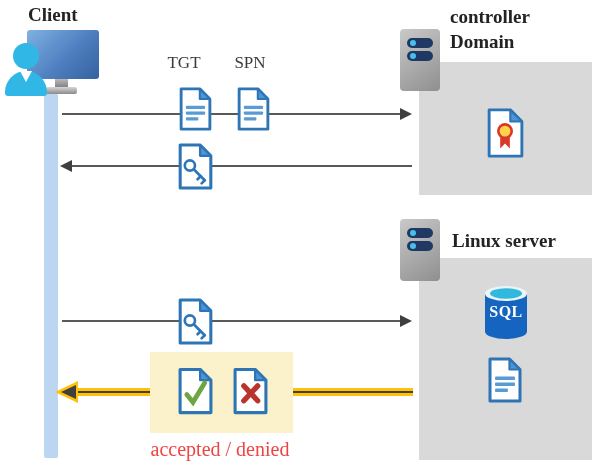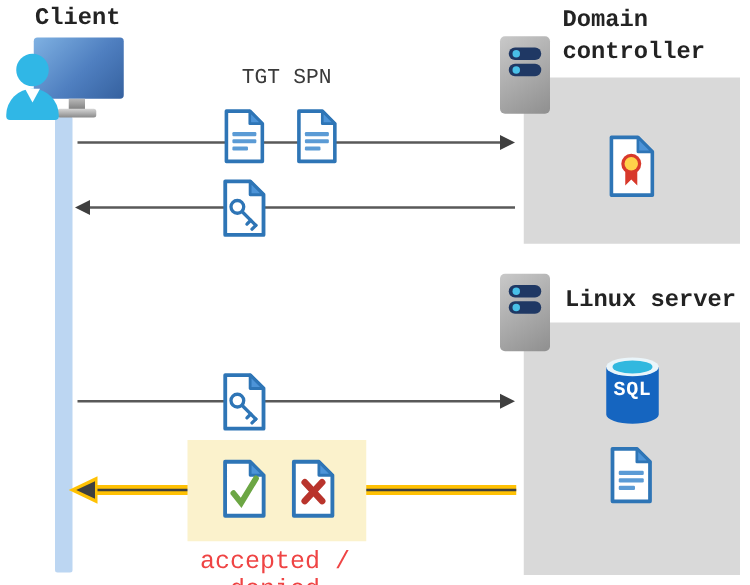--- a/index.html
+++ b/index.html
@@ -1,18 +1,18 @@
 <!DOCTYPE html>
 <html style="--doc-blue: #2E75B6; --doc-fold: #4D94D8; --doc-lines: #5B9BD5; --green: #6CA644; --red: #B9342C; --gold: #FFC103; --highlight: #FBF2CC; --panel: #D9D9D9; --lifeline: #BCD6F2; --sql-blue: #1565C0; --sql-cyan: #31B8DF; --cert-red: #D8392B; --cert-yellow: #FFD24A;"><head>
 <meta charset="utf-8">
 <style>
   html,body{margin:0;padding:0;background:#fff;}
   .canvas{
     position:relative;width:600px;height:468px;background:#fff;overflow:hidden;
-    font-family:Liberation Mono, monospace;color:#262626;
+    font-family:Liberation Serif, serif;color:#262626;
   }
   .abs{position:absolute;}
   .title{font-size:19px;font-weight:bold;color:#232323;line-height:25px;}
   .caption{font-size:20px;color:#ef4444;}
   .ticket-label{font-size:17px;color:#3a3a3a;text-align:center;width:56px;}
 
   
   .lifeline{left:44px;top:93px;width:14px;height:365px;background:var(--lifeline,#BCD6F2);border-radius:2px;}
 
   
@@ -79,21 +79,21 @@
 
   <div class="abs hline" style="left:62px;top:320px;width:338px;"></div>
   <div class="abs head-right" style="left:400px;top:315px;"></div>
 
   <div class="abs gold-band">
     <div class="gold-core"></div>
   </div>
   <div class="abs gold-head-outer"></div>
   <div class="abs gold-head-inner"></div>
 
-  <div class="abs ticket-label" style="left:168px;top:53px;text-align:right;">TGT</div>
+  <div class="abs ticket-label" style="left:156px;top:53px;">TGT</div>
   <div class="abs ticket-label" style="left:222px;top:53px;">SPN</div>
 
   <div class="abs doc" style="left:178px;top:86px;width:35px;height:46px;">
     <svg viewBox="0 0 36 48">
       <path d="M3 3 H22.5 L33 13.5 V45 H3 Z" fill="#fff" stroke="var(--doc-blue,#2E75B6)" stroke-width="3" stroke-linejoin="round"></path>
       <path d="M22.5 3 V13.5 H33 Z" fill="var(--doc-fold,#4D94D8)" stroke="var(--doc-blue,#2E75B6)" stroke-width="2.2" stroke-linejoin="round"></path>
       <g fill="var(--doc-lines,#5B9BD5)">
         <rect x="8" y="20.5" width="20" height="3.4" rx="1"></rect>
         <rect x="8" y="26.5" width="20" height="3.4" rx="1"></rect>
         <rect x="8" y="32.5" width="13" height="3.4" rx="1"></rect>
@@ -165,22 +165,22 @@
   <div class="abs panel dc-panel"></div>
   <div class="abs server" style="left:400px;top:29px;">
     <div class="pill p1">
         <div class="dot"></div>
       </div>
     <div class="pill p2">
         <div class="dot"></div>
       </div>
   </div>
   <div class="abs title" style="left:450px;top:4px;">
+    <div>controller</div>
     <div>Domain</div>
-    <div>controller</div>
   </div>
 
   <div class="abs doc" style="left:486px;top:107px;width:39px;height:52px;">
     <svg viewBox="0 0 40 54">
       <path d="M3 3 H25 L37 15 V51 H3 Z" fill="#fff" stroke="var(--doc-blue,#2E75B6)" stroke-width="3" stroke-linejoin="round"></path>
       <path d="M25 3 V15 H37 Z" fill="var(--doc-fold,#4D94D8)" stroke="var(--doc-blue,#2E75B6)" stroke-width="2.2" stroke-linejoin="round"></path>
       <path d="M14.5 30 L14.5 43 L19.5 38 L24.5 43 L24.5 30 Z" fill="var(--cert-red,#D8392B)"></path>
       <circle cx="19.5" cy="25" r="8.3" fill="var(--cert-red,#D8392B)"></circle>
       <circle cx="19.5" cy="25" r="5.6" fill="var(--cert-yellow,#FFD24A)"></circle>
     </svg>

